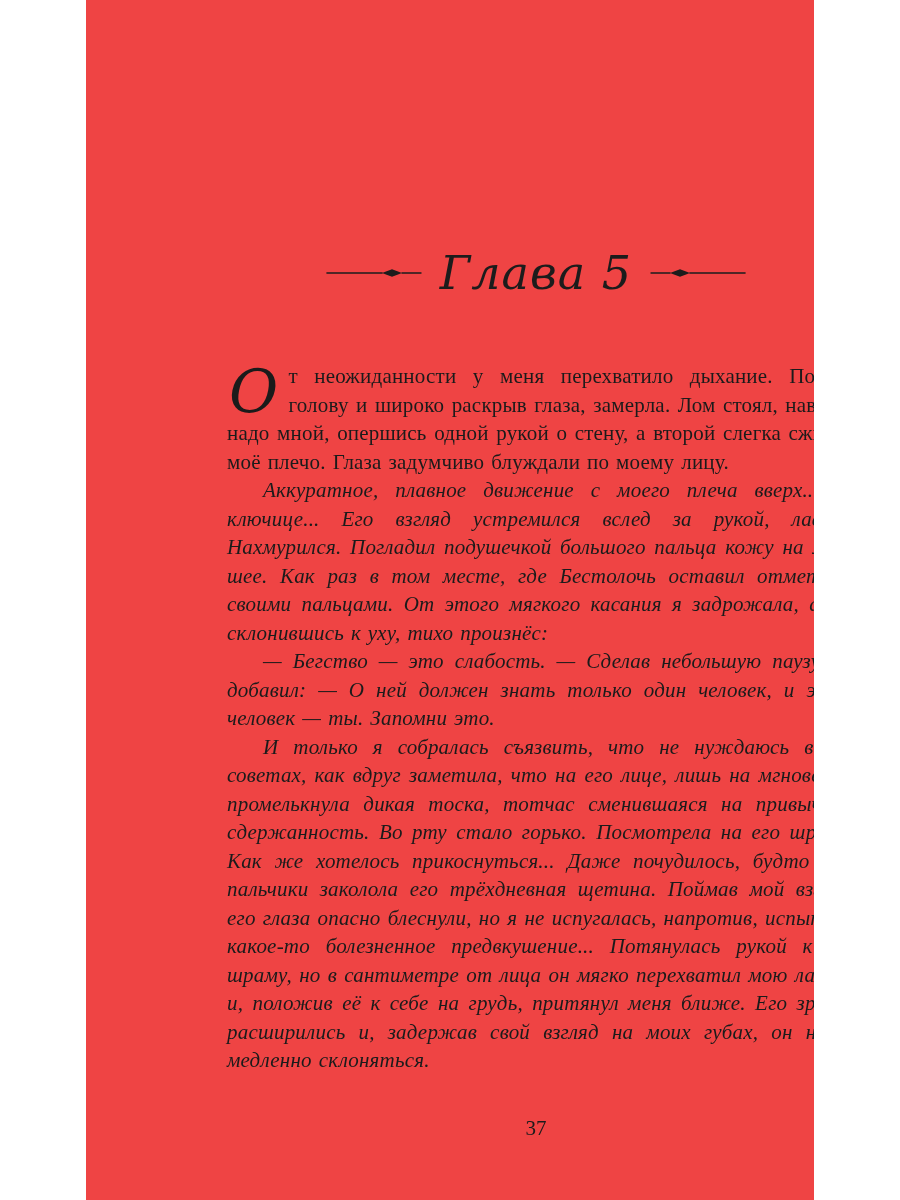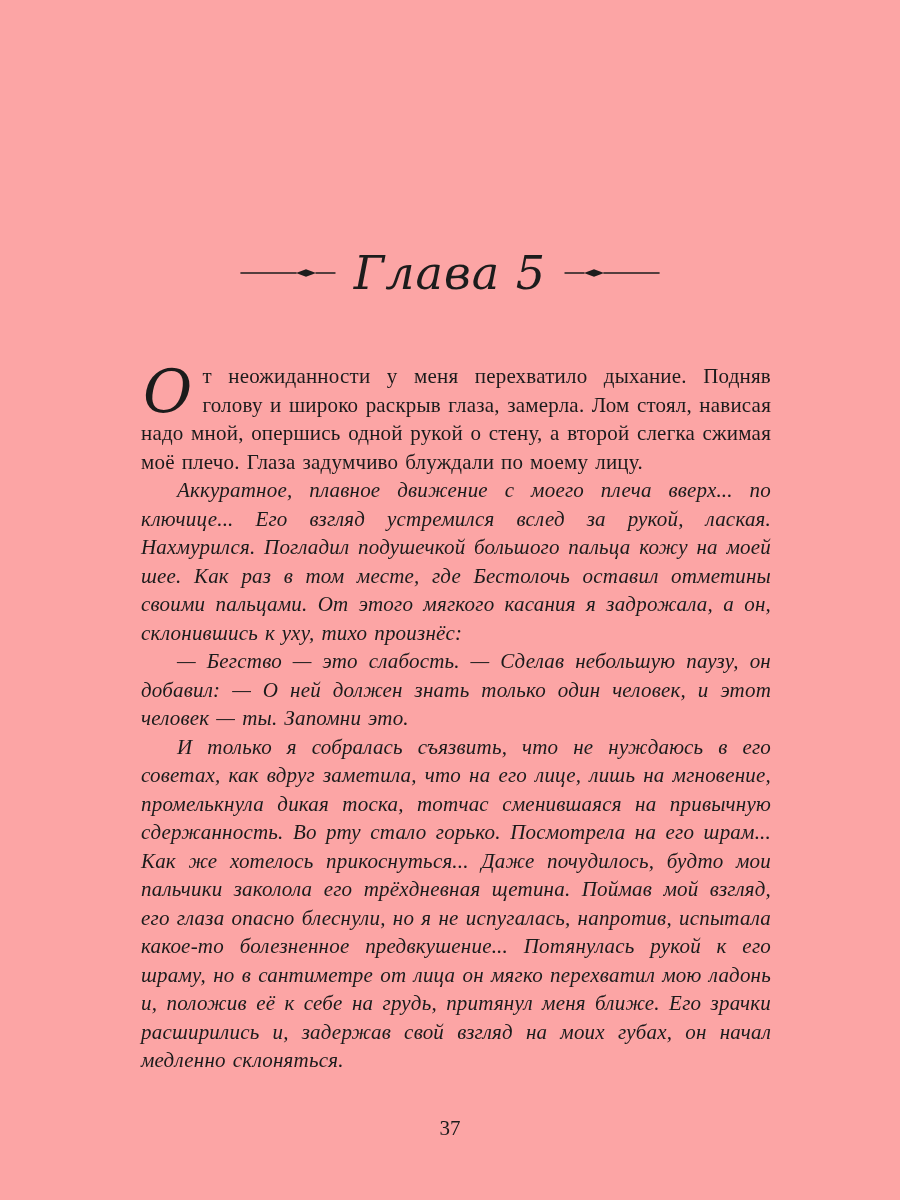--- a/index.html
+++ b/index.html
@@ -1,23 +1,23 @@
 <!DOCTYPE html>
 <html><head>
 <meta charset="utf-8">
 <style>
   * { box-sizing: border-box; }
   html, body { margin: 0; padding: 0; background: #ffffff; }
 
   .page {
     position: relative;
-    width: 900px;
+    width: 728px;
     height: 1200px;
     margin: 0 auto;
-    background: #fca5a5;
+    background: #ef4444;
     overflow: hidden;
     font-family: "Liberation Serif", serif;
     color: #1b1b1b;
   }
 
   .chapter-heading {
     position: absolute;
     top: 250px;
     left: 0;
     width: 900px;

